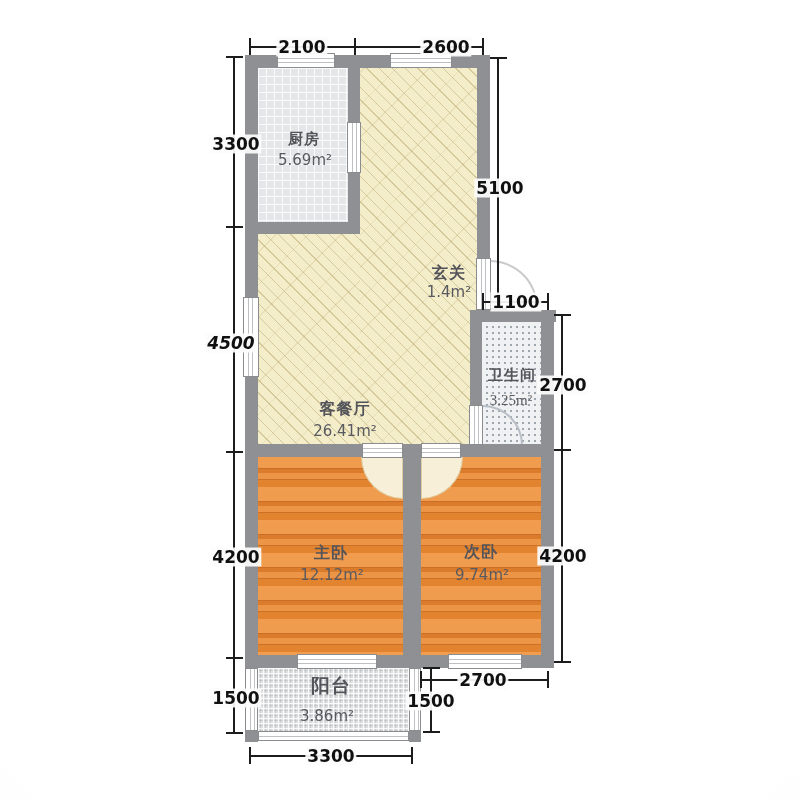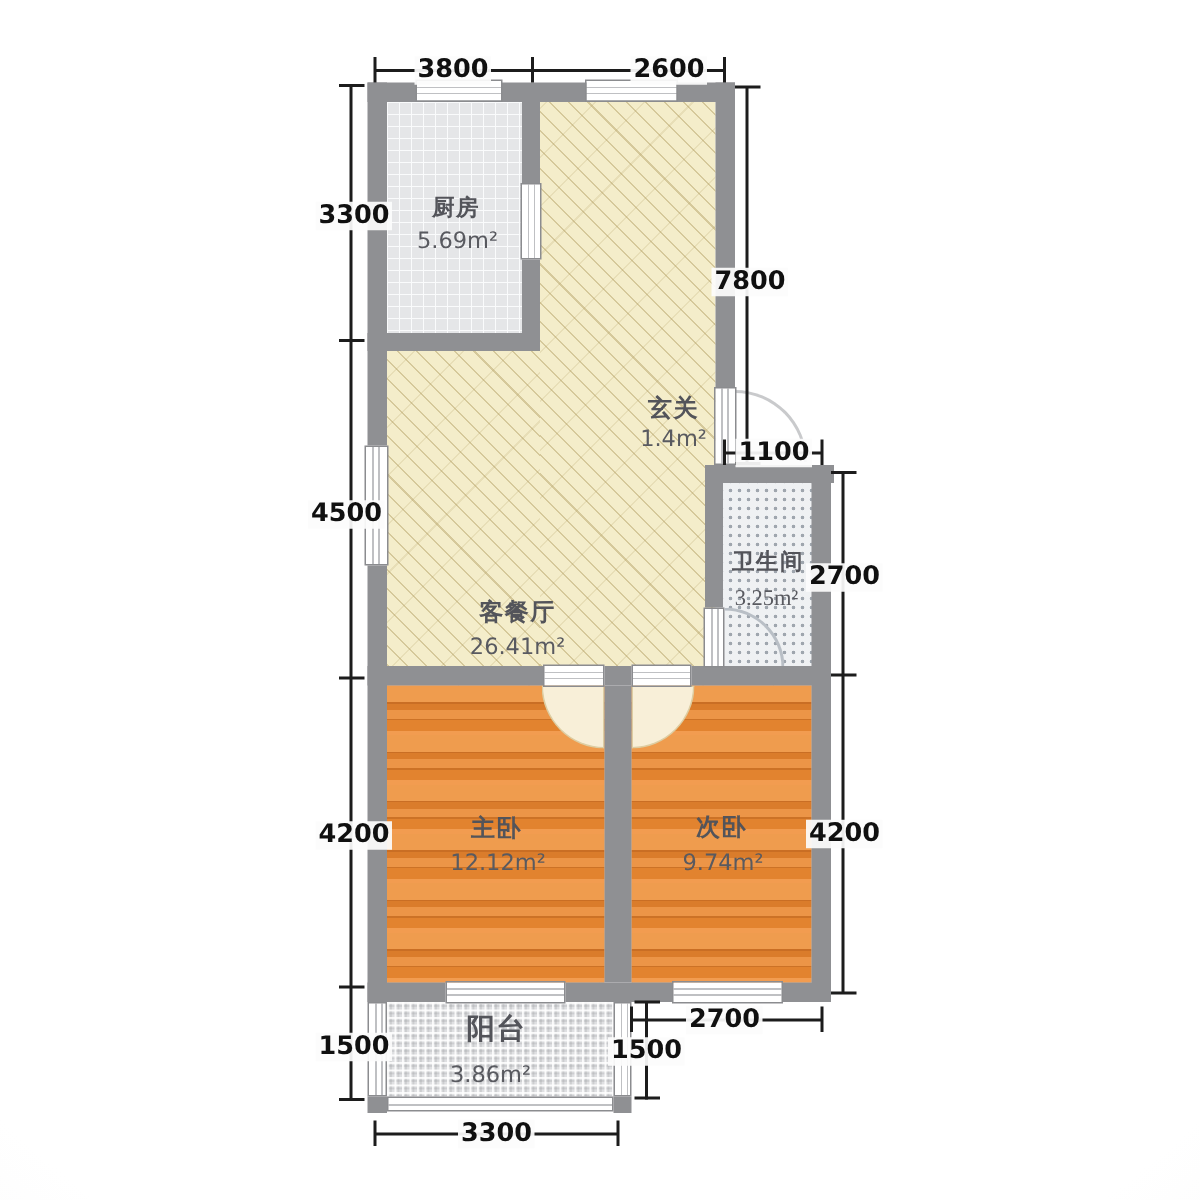--- a/index.html
+++ b/index.html
@@ -148,27 +148,27 @@
   <div class="tick" style="left:547px;top:671px;width:2px;height:17px;"></div>
 
   <div class="dim-line" style="left:430px;top:668px;width:2px;height:65px;"></div>
   <div class="tick" style="left:423px;top:667px;width:17px;height:2px;"></div>
   <div class="tick" style="left:423px;top:731px;width:17px;height:2px;"></div>
 
   <div class="dim-line" style="left:250px;top:755px;width:162px;height:2px;"></div>
   <div class="tick" style="left:249px;top:747px;width:2px;height:17px;"></div>
   <div class="tick" style="left:411px;top:747px;width:2px;height:17px;"></div>
 
-  <div class="dim-label" style="left:302px;top:47px;">3800</div>
+  <div class="dim-label" style="left:302px;top:47px;">2100</div>
   <div class="dim-label" style="left:419px;top:47px;margin-left:27px;">2600</div>
   <div class="dim-label" style="left:236px;top:144px;">3300</div>
-  <div class="dim-label" style="left:231px;top:343px;">4500</div>
+  <div class="dim-label" style="left:231px;top:343px;font-style:italic;">4500</div>
   <div class="dim-label" style="left:236px;top:557px;">4200</div>
   <div class="dim-label" style="left:236px;top:698px;">1500</div>
-  <div class="dim-label" style="left:500px;top:188px;">7800</div>
+  <div class="dim-label" style="left:500px;top:188px;">5100</div>
   <div class="dim-label" style="left:516px;top:302px;">1100</div>
   <div class="dim-label" style="left:563px;top:385px;">2700</div>
   <div class="dim-label" style="left:563px;top:556px;">4200</div>
   <div class="dim-label" style="left:483px;top:680px;">2700</div>
   <div class="dim-label" style="left:431px;top:701px;">1500</div>
   <div class="dim-label" style="left:331px;top:756px;">3300</div>
 
   <div class="room-name" style="left:304px;top:139px;font-size:15px;">厨房</div>
   <div class="room-area" style="left:305px;top:160px;">5.69m²</div>
   <div class="room-name" style="left:449px;top:273px;">玄关</div>

